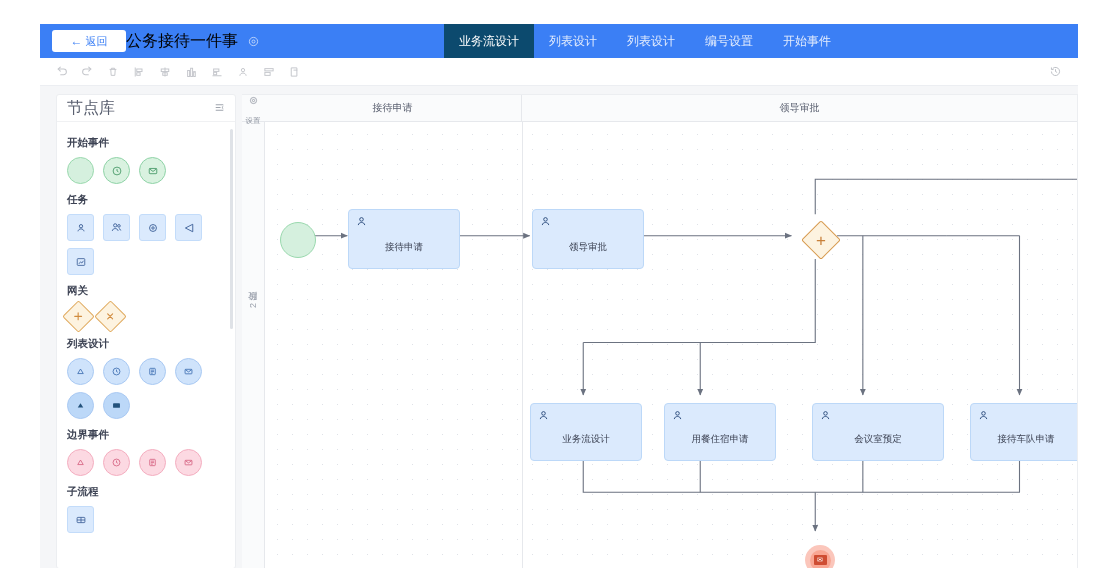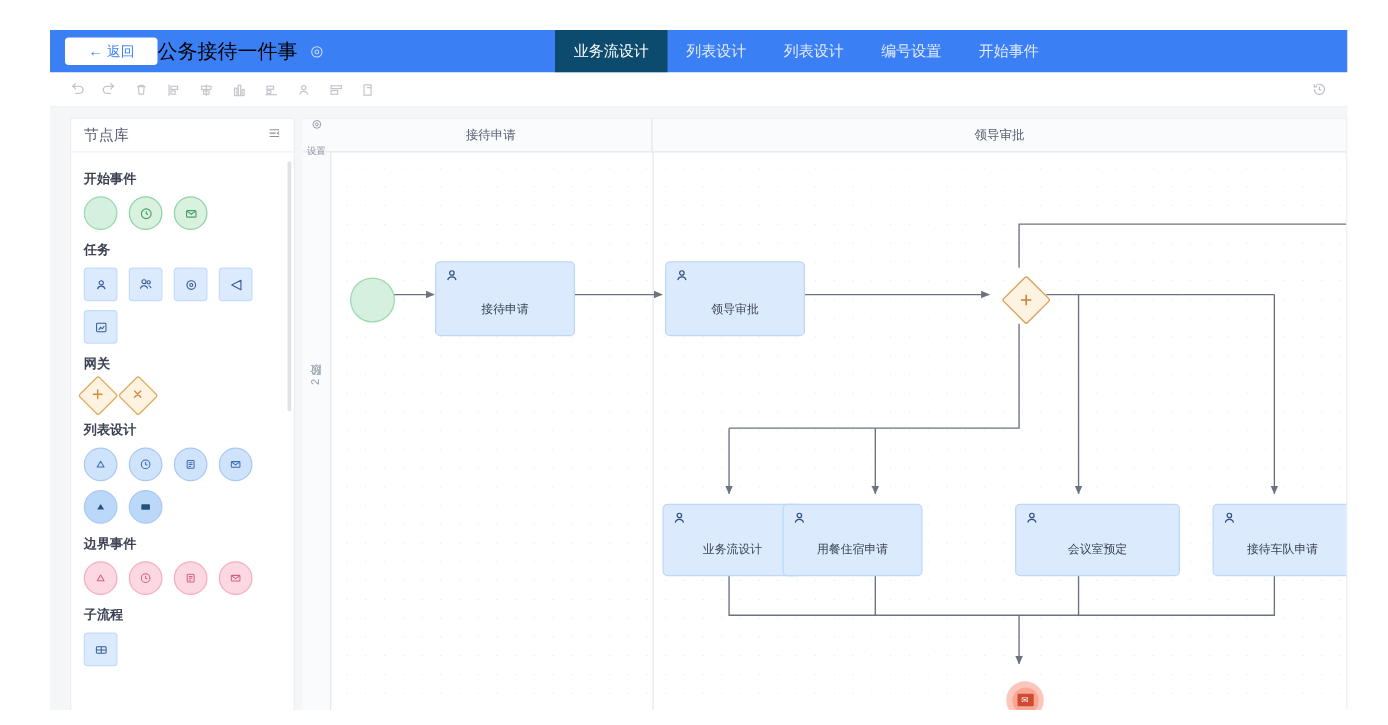--- a/index.html
+++ b/index.html
@@ -42,21 +42,21 @@
 
   
   .palette{
     width:178px;background:#fff;margin:8px 0 0 16px;border:1px solid #eceef1;border-radius:3px;
     position:relative;overflow:hidden;
   }
   .pal-head{
     height:26px;display:flex;align-items:center;justify-content:space-between;
     padding:0 10px;border-bottom:1px solid #f0f1f3;
   }
-  .pal-head .t{font-size:12px;color:#5a6070;}
+  .pal-head .t{font-size:16px;color:#5a6070;}
   .pal-body{padding:8px 10px 0 10px;}
   .pal-group{margin-bottom:9px;}
   .pal-group .gt{font-size:10.5px;color:#3d4354;font-weight:bold;margin:6px 0 7px;}
   .pal-row{display:flex;gap:9px;margin-bottom:7px;flex-wrap:wrap;}
   .shape{width:25px;height:25px;display:flex;align-items:center;justify-content:center;cursor:pointer;}
   .shape.circle-green{border-radius:50%;background:#d9f2e0;border:1px solid #8fd3a7;}
   .shape.circle-green.plain{background:#d5f0de;border-color:#9ad9ae;}
   .shape.sq-blue{background:#dbeafd;border:1px solid #c3dcfa;border-radius:3px;}
   .shape.diamond{transform:rotate(45deg);background:#fdf3e0;border:1px solid #e0a95c;width:21px;height:21px;border-radius:2px;}
   .shape.diamond span{transform:rotate(-45deg);display:block;}
@@ -479,21 +479,21 @@
         <div class="node" style="left:266px;top:282px;width:112px;height:58px">
           <span class="nicon">
             <svg width="13" height="13" viewBox="0 0 16 16" fill="none" stroke="#2f4f80" stroke-width="1.2">
                 <circle cx="8" cy="5.4" r="2.2"></circle>
                 <path d="M4 12.4c.4-2.1 2-3.2 4-3.2s3.6 1.1 4 3.2"></path>
               </svg>
           </span>
           <span class="nlabel">业务流设计</span>
         </div>
 
-        <div class="node" style="left:362px;top:282px;width:112px;height:58px">
+        <div class="node" style="left:400px;top:282px;width:112px;height:58px">
           <span class="nicon">
             <svg width="13" height="13" viewBox="0 0 16 16" fill="none" stroke="#2f4f80" stroke-width="1.2">
                 <circle cx="8" cy="5.4" r="2.2"></circle>
                 <path d="M4 12.4c.4-2.1 2-3.2 4-3.2s3.6 1.1 4 3.2"></path>
               </svg>
           </span>
           <span class="nlabel">用餐住宿申请</span>
         </div>
 
         <div class="node" style="left:548px;top:282px;width:132px;height:58px">

